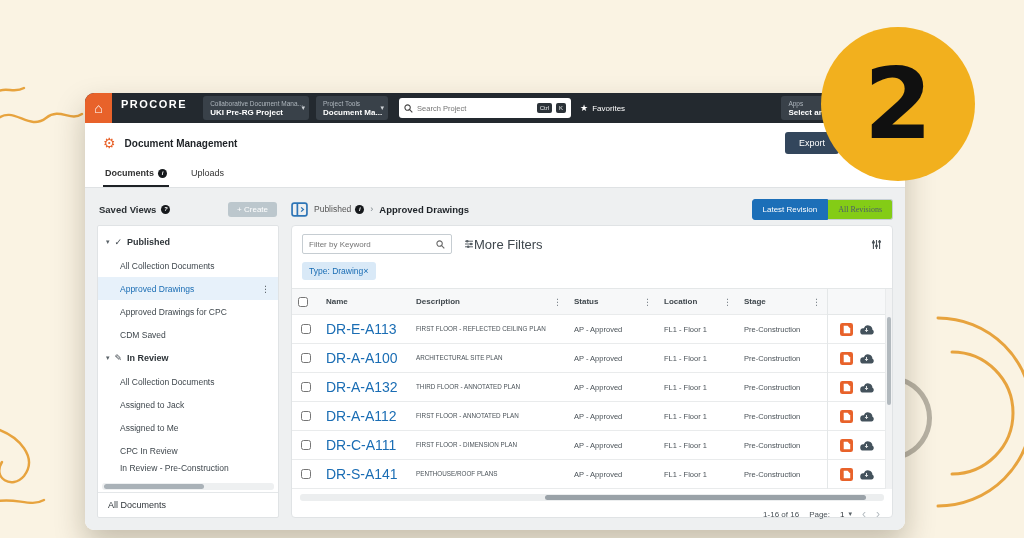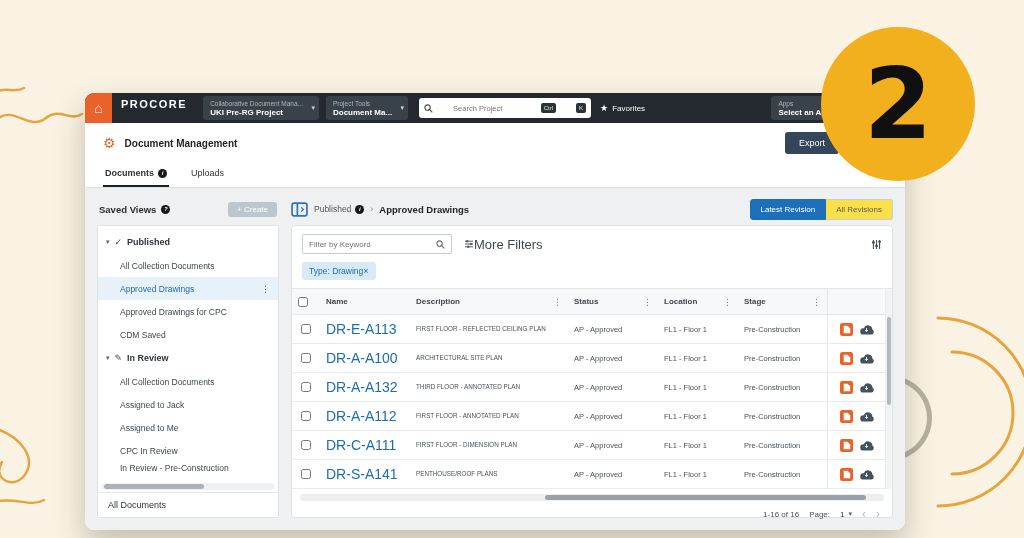--- a/index.html
+++ b/index.html
@@ -11,25 +11,25 @@
   
   .window { position:absolute; left:85px; top:93px; width:820px; height:437px; background:#fff;
             border-radius:9px; box-shadow:0 14px 30px rgba(40,30,10,.25); overflow:hidden;
             display:flex; flex-direction:column; }
 
   
   .topnav { height:30px; background:#23292f; display:flex; align-items:center; flex:0 0 auto; }
   .home-btn { width:27px; height:30px; background:#e8622a; color:#fff; display:flex; align-items:center; justify-content:center; font-size:14px; cursor:pointer; }
   .brand { color:#fff; font-weight:700; font-size:11px; letter-spacing:1.5px; margin:0 16px 8px 9px; }
   .nav-dd { background:#394149; border-radius:3px; height:24px; display:flex; flex-direction:column; justify-content:center;
-            padding:0 16px 0 7px; margin-right:7px; position:relative; cursor:pointer; }
+            padding:0 6px 0 7px; margin-right:7px; position:relative; cursor:pointer; }
   .nav-dd .l1 { font-size:6.5px; color:#aeb6bd; line-height:9px; white-space:nowrap; }
   .nav-dd .l2 { font-size:8px; font-weight:700; color:#fff; line-height:10px; white-space:nowrap; }
   .nav-dd .caret { position:absolute; right:4px; top:50%; transform:translateY(-50%); color:#cfd4d8; font-size:7px; }
-  .search-box { height:20px; width:172px; background:#fff; border-radius:3px; display:flex; align-items:center; gap:20px; padding:0 5px; margin:0 9px 0 4px; }
+  .search-box { height:20px; width:172px; background:#fff; border-radius:3px; display:flex; align-items:center; gap:4px; padding:0 5px; margin:0 9px 0 4px; }
   .search-box input { border:0; outline:0; flex:1; font-size:7.5px; color:#333; min-width:0; background:transparent; }
   .kbd { background:#2b3238; color:#e8eaec; font-size:6px; border-radius:2px; padding:2px 3px; line-height:1; }
   .fav-btn { display:flex; align-items:center; gap:4px; color:#fff; font-size:8px; cursor:pointer; background:transparent; border:0; }
   .fav-btn .star { font-size:9px; color:#fff; }
   .apps-dd { margin-left:auto; margin-right:58px; }
 
   
   .hdr { height:40px; display:flex; align-items:center; padding:0 18px; flex:0 0 auto; background:#fff; }
   .hdr .gear { color:#e8622a; font-size:14px; margin-right:9px; }
   .hdr .title { font-size:10px; font-weight:700; color:#1e2226; }
@@ -62,21 +62,21 @@
 
   .body-right { flex:1; display:flex; flex-direction:column; min-width:0; min-height:0; }
   .bc-row { height:24px; display:flex; align-items:center; gap:6px; flex:0 0 auto; }
   .collapse-btn { display:inline-flex; cursor:pointer; background:transparent; border:0; padding:0; }
   .bc-collection { font-size:8.5px; color:#555; display:flex; gap:4px; align-items:center; }
   .bc-sep { color:#7a838a; font-size:9px; }
   .bc-view { font-size:9.5px; font-weight:700; color:#1e2328; }
   .toggle-group { margin-left:auto; display:flex; }
   .tg-btn { font-size:8px; padding:5px 10px; cursor:pointer; }
   .tg-btn.on { background:#1c6fb8; color:#fff; border:1px solid #1c6fb8; border-radius:3px 0 0 3px; }
-  .tg-btn.off { background:#fde047; color:#4e5d6a; border:1px solid #c6cfd6; border-left:0; border-radius:0 3px 3px 0; }
+  .tg-btn.off { background:#84cc16; color:#4e5d6a; border:1px solid #c6cfd6; border-left:0; border-radius:0 3px 3px 0;font-family:Liberation Serif, serif; }
 
   .main-card { flex:1; background:#fff; border:1px solid #e0e3e5; border-radius:4px; margin-top:4px; display:flex; flex-direction:column; min-height:0; }
   .filter-row { display:flex; align-items:center; gap:12px; padding:8px 10px 6px; flex:0 0 auto; }
   .kw-box { width:150px; height:20px; border:1px solid #c6cdd2; border-radius:2px; display:flex; align-items:center; padding:0 6px; gap:4px; background:#fff; }
   .kw-box input { border:0; outline:0; flex:1; font-size:8px; color:#333; min-width:0; }
   .more-filters { display:flex; align-items:center; font-size:13px; color:#3f474d; cursor:pointer; background:transparent; border:0; }
   .cols-icon { margin-left:auto; cursor:pointer; display:inline-flex; }
   .chip-row { padding:2px 10px 8px; display:flex; flex:0 0 auto; }
   .chip { background:#d9e9f7; color:#1a6db4; font-size:8.5px; border-radius:3px; padding:4px 7px; display:flex; align-items:center; cursor:pointer; }
   .chip .x { font-size:9px; line-height:1; cursor:pointer; }

